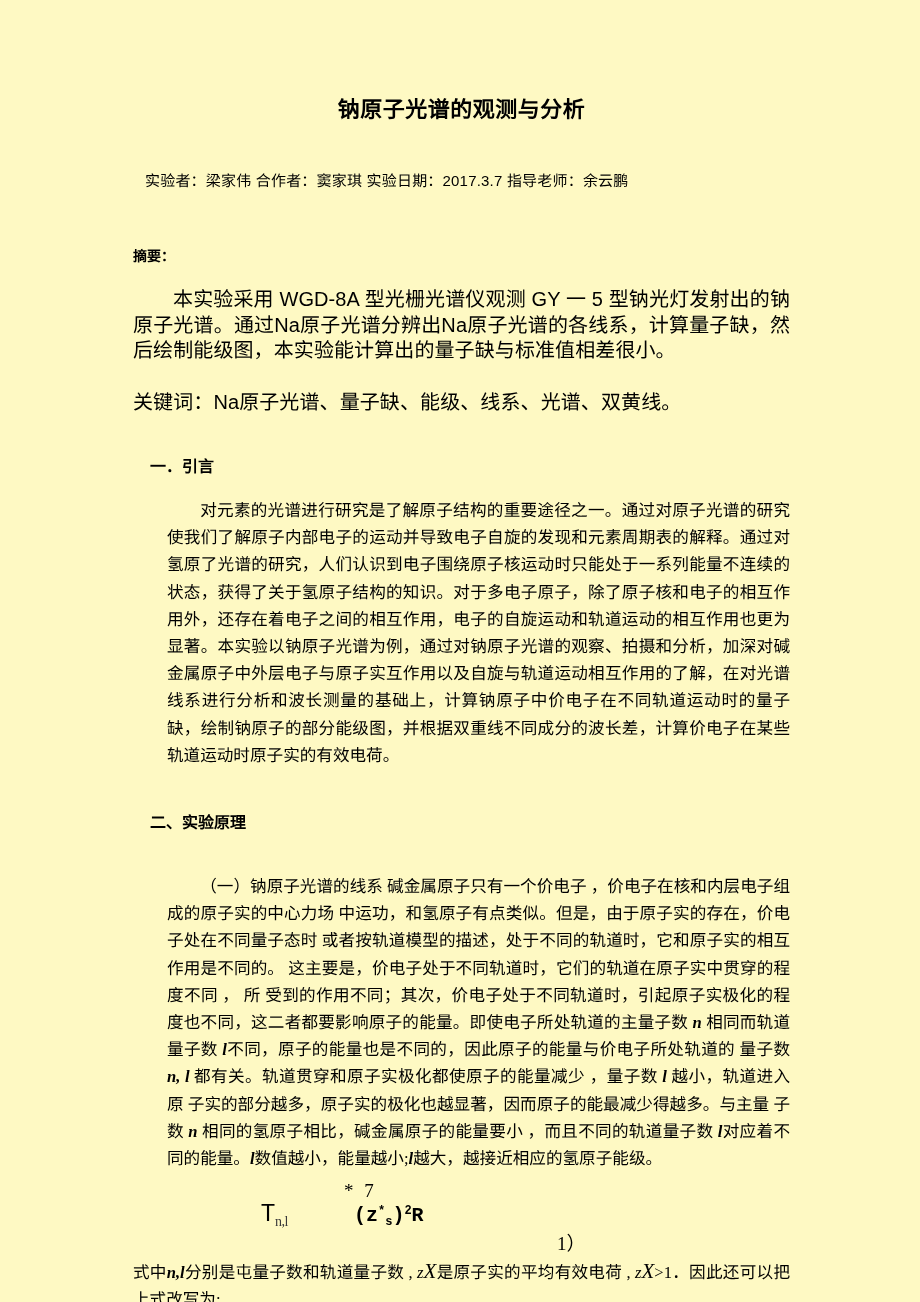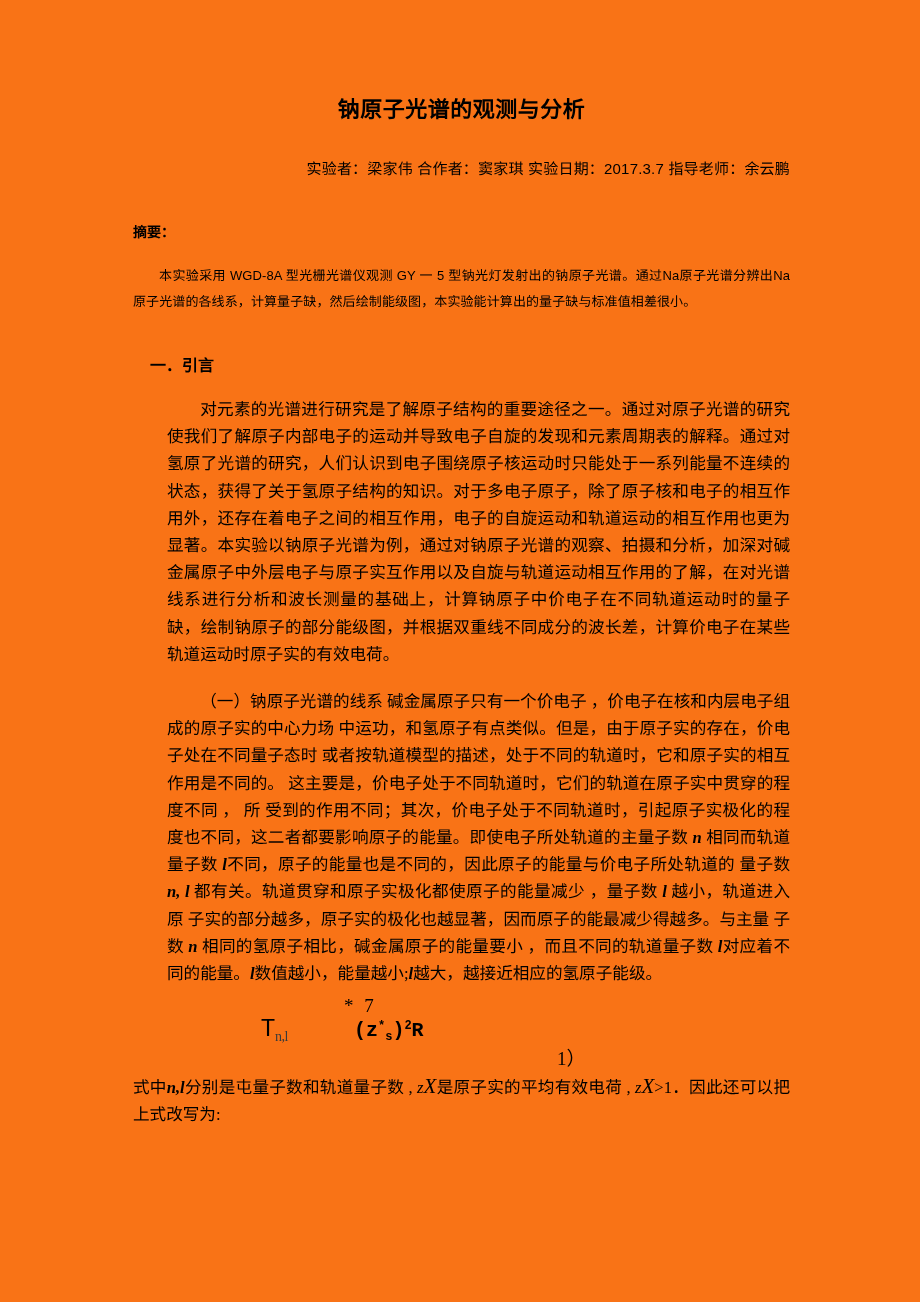--- a/index.html
+++ b/index.html
@@ -10,21 +10,21 @@
   }
   body {
     font-family: "Liberation Serif", "DejaVu Serif", serif;
     color: #000000;
     -webkit-font-smoothing: antialiased;
   }
   .page {
     position: relative;
     width: 920px;
     height: 1302px;
-    background: #f97316;
+    background: #fef9c3;
     overflow: hidden;
     box-sizing: border-box;
   }
   .content {
     position: absolute;
     left: 133px;
     top: 0;
     width: 657px;
   }
 
@@ -35,43 +35,43 @@
     font-weight: bold;
     font-size: 22px;
     line-height: 30px;
     letter-spacing: 0.5px;
     margin: 0;
     padding-top: 95px;
   }
 
   
   .byline {
-    text-align: right;
+    text-align: left;
     font-family: "Liberation Sans", "DejaVu Sans", sans-serif;
     font-size: 15px;
     line-height: 24px;
-    margin: 0;
+    margin: 12px;
     padding-top: 32px;
     letter-spacing: 0.2px;
   }
 
   
   .abstract-heading {
     font-family: "Liberation Sans", "DejaVu Sans", sans-serif;
     font-weight: bold;
     font-size: 14px;
     line-height: 26px;
     margin: 0;
     padding-top: 38px;
   }
 
   
   .body-para {
     font-family: "Liberation Sans", "DejaVu Sans", sans-serif;
-    font-size: 13px;
+    font-size: 20px;
     line-height: 25.5px;
     margin: 0;
     text-align: justify;
     text-justify: inter-ideograph;
     letter-spacing: 0.1px;
   }
   .abstract-para {
     padding-top: 18px;
     text-indent: 2em;
   }
@@ -210,25 +210,27 @@
   <div class="content">
 
     <h1 class="doc-title">钠原子光谱的观测与分析</h1>
 
     <p class="byline">实验者：梁家伟  合作者：窦家琪  实验日期：2017.3.7 指导老师：余云鹏</p>
 
     <h2 class="abstract-heading">摘要：</h2>
 
     <p class="body-para abstract-para">本实验采用 WGD-8A 型光栅光谱仪观测 GY 一 5 型钠光灯发射出的钠原子光谱。通过Na原子光谱分辨出Na原子光谱的各线系，计算量子缺，然后绘制能级图，本实验能计算出的量子缺与标准值相差很小。</p>
 
+    <p class="body-para keywords">关键词：Na原子光谱、量子缺、能级、线系、光谱、双黄线。</p>
 
     <h3 class="section-heading">一．引言</h3>
 
     <p class="serif-para indent2 intro-para">对元素的光谱进行研究是了解原子结构的重要途径之一。通过对原子光谱的研究使我们了解原子内部电子的运动并导致电子自旋的发现和元素周期表的解释。通过对氢原了光谱的研究，人们认识到电子围绕原子核运动时只能处于一系列能量不连续的状态，获得了关于氢原子结构的知识。对于多电子原子，除了原子核和电子的相互作用外，还存在着电子之间的相互作用，电子的自旋运动和轨道运动的相互作用也更为显著。本实验以钠原子光谱为例，通过对钠原子光谱的观察、拍摄和分析，加深对碱金属原子中外层电子与原子实互作用以及自旋与轨道运动相互作用的了解，在对光谱线系进行分析和波长测量的基础上，计算钠原子中价电子在不同轨道运动时的量子缺，绘制钠原子的部分能级图，并根据双重线不同成分的波长差，计算价电子在某些轨道运动时原子实的有效电荷。</p>
 
+    <h3 class="section-heading section-heading-2">二、实验原理</h3>
 
     <p class="serif-para indent2 principle-para"><span>（一）钠原子光谱的线系</span><span> 碱金属原子只有一个价电子 ，价电子在核和内层电子组成的原子实的中心力场 中运功，和氢原子有点类似。但是，由于原子实的存在，价电子处在不同量子态时 或者按轨道模型的描述，处于不同的轨道时，它和原子实的相互作用是不同的。 这主要是，价电子处于不同轨道时，它们的轨道在原子实中贯穿的程度不同 ， 所 受到的作用不同；其次，价电子处于不同轨道时，引起原子实极化的程度也不同，这二者都要影响原子的能量。即使电子所处轨道的主量子数 </span><span class="var">n</span><span> 相同而轨道量子数 </span><span class="var">l</span><span>不同，原子的能量也是不同的，因此原子的能量与价电子所处轨道的 量子数 </span><span class="var">n, l</span><span> 都有关。轨道贯穿和原子实极化都使原子的能量减少 ，量子数 </span><span class="var">l</span><span> 越小，轨道进入原 子实的部分越多，原子实的极化也越显著，因而原子的能最减少得越多。与主量 子数 </span><span class="var">n</span><span> 相同的氢原子相比，碱金属原子的能量要小 ，而且不同的轨道量子数 </span><span class="var">l</span><span>对应着不同的能量。</span><span class="var">l</span><span>数值越小，能量越小;</span><span class="var">l</span><span>越大，越接近相应的氢原子能级。</span></p>
 
 
     <div class="formula-block">
       <div class="formula-body">
         <span class="f-T">T</span><span class="f-T-sub f-faint">n,l</span>
         <span class="f-gap"></span>
         <span class="f-frac">
           <span class="f-num">* 7</span>

